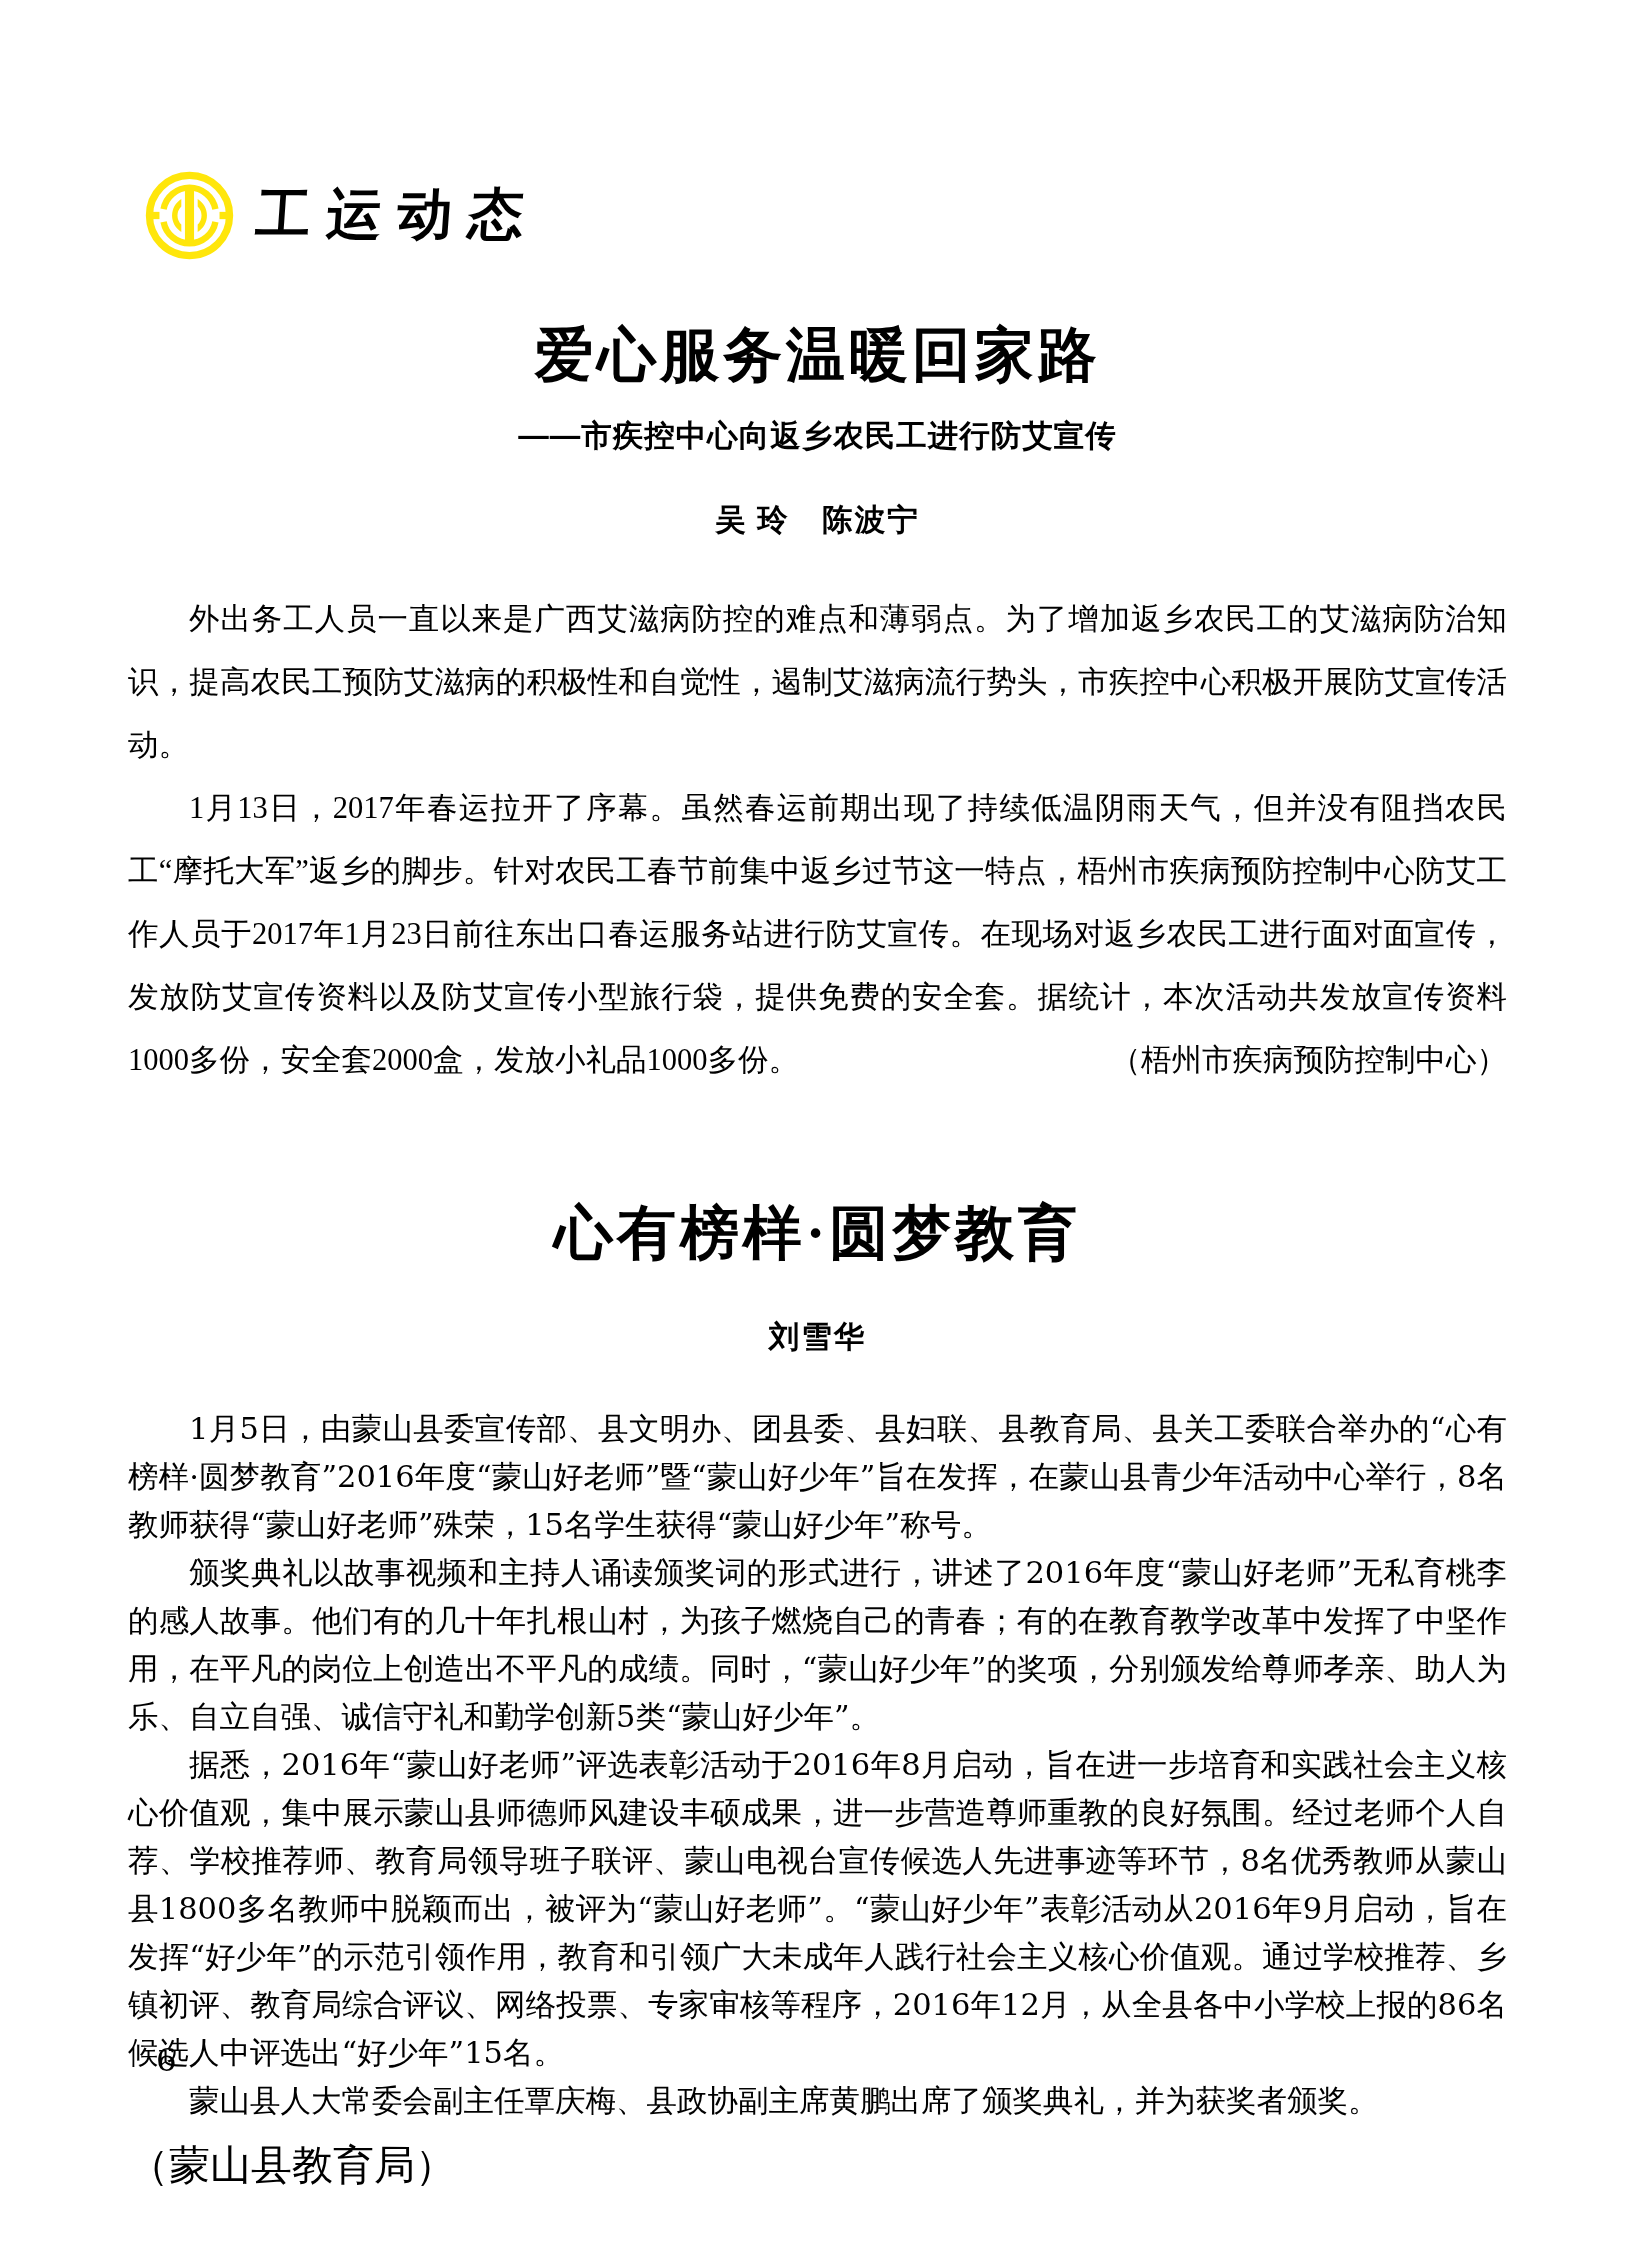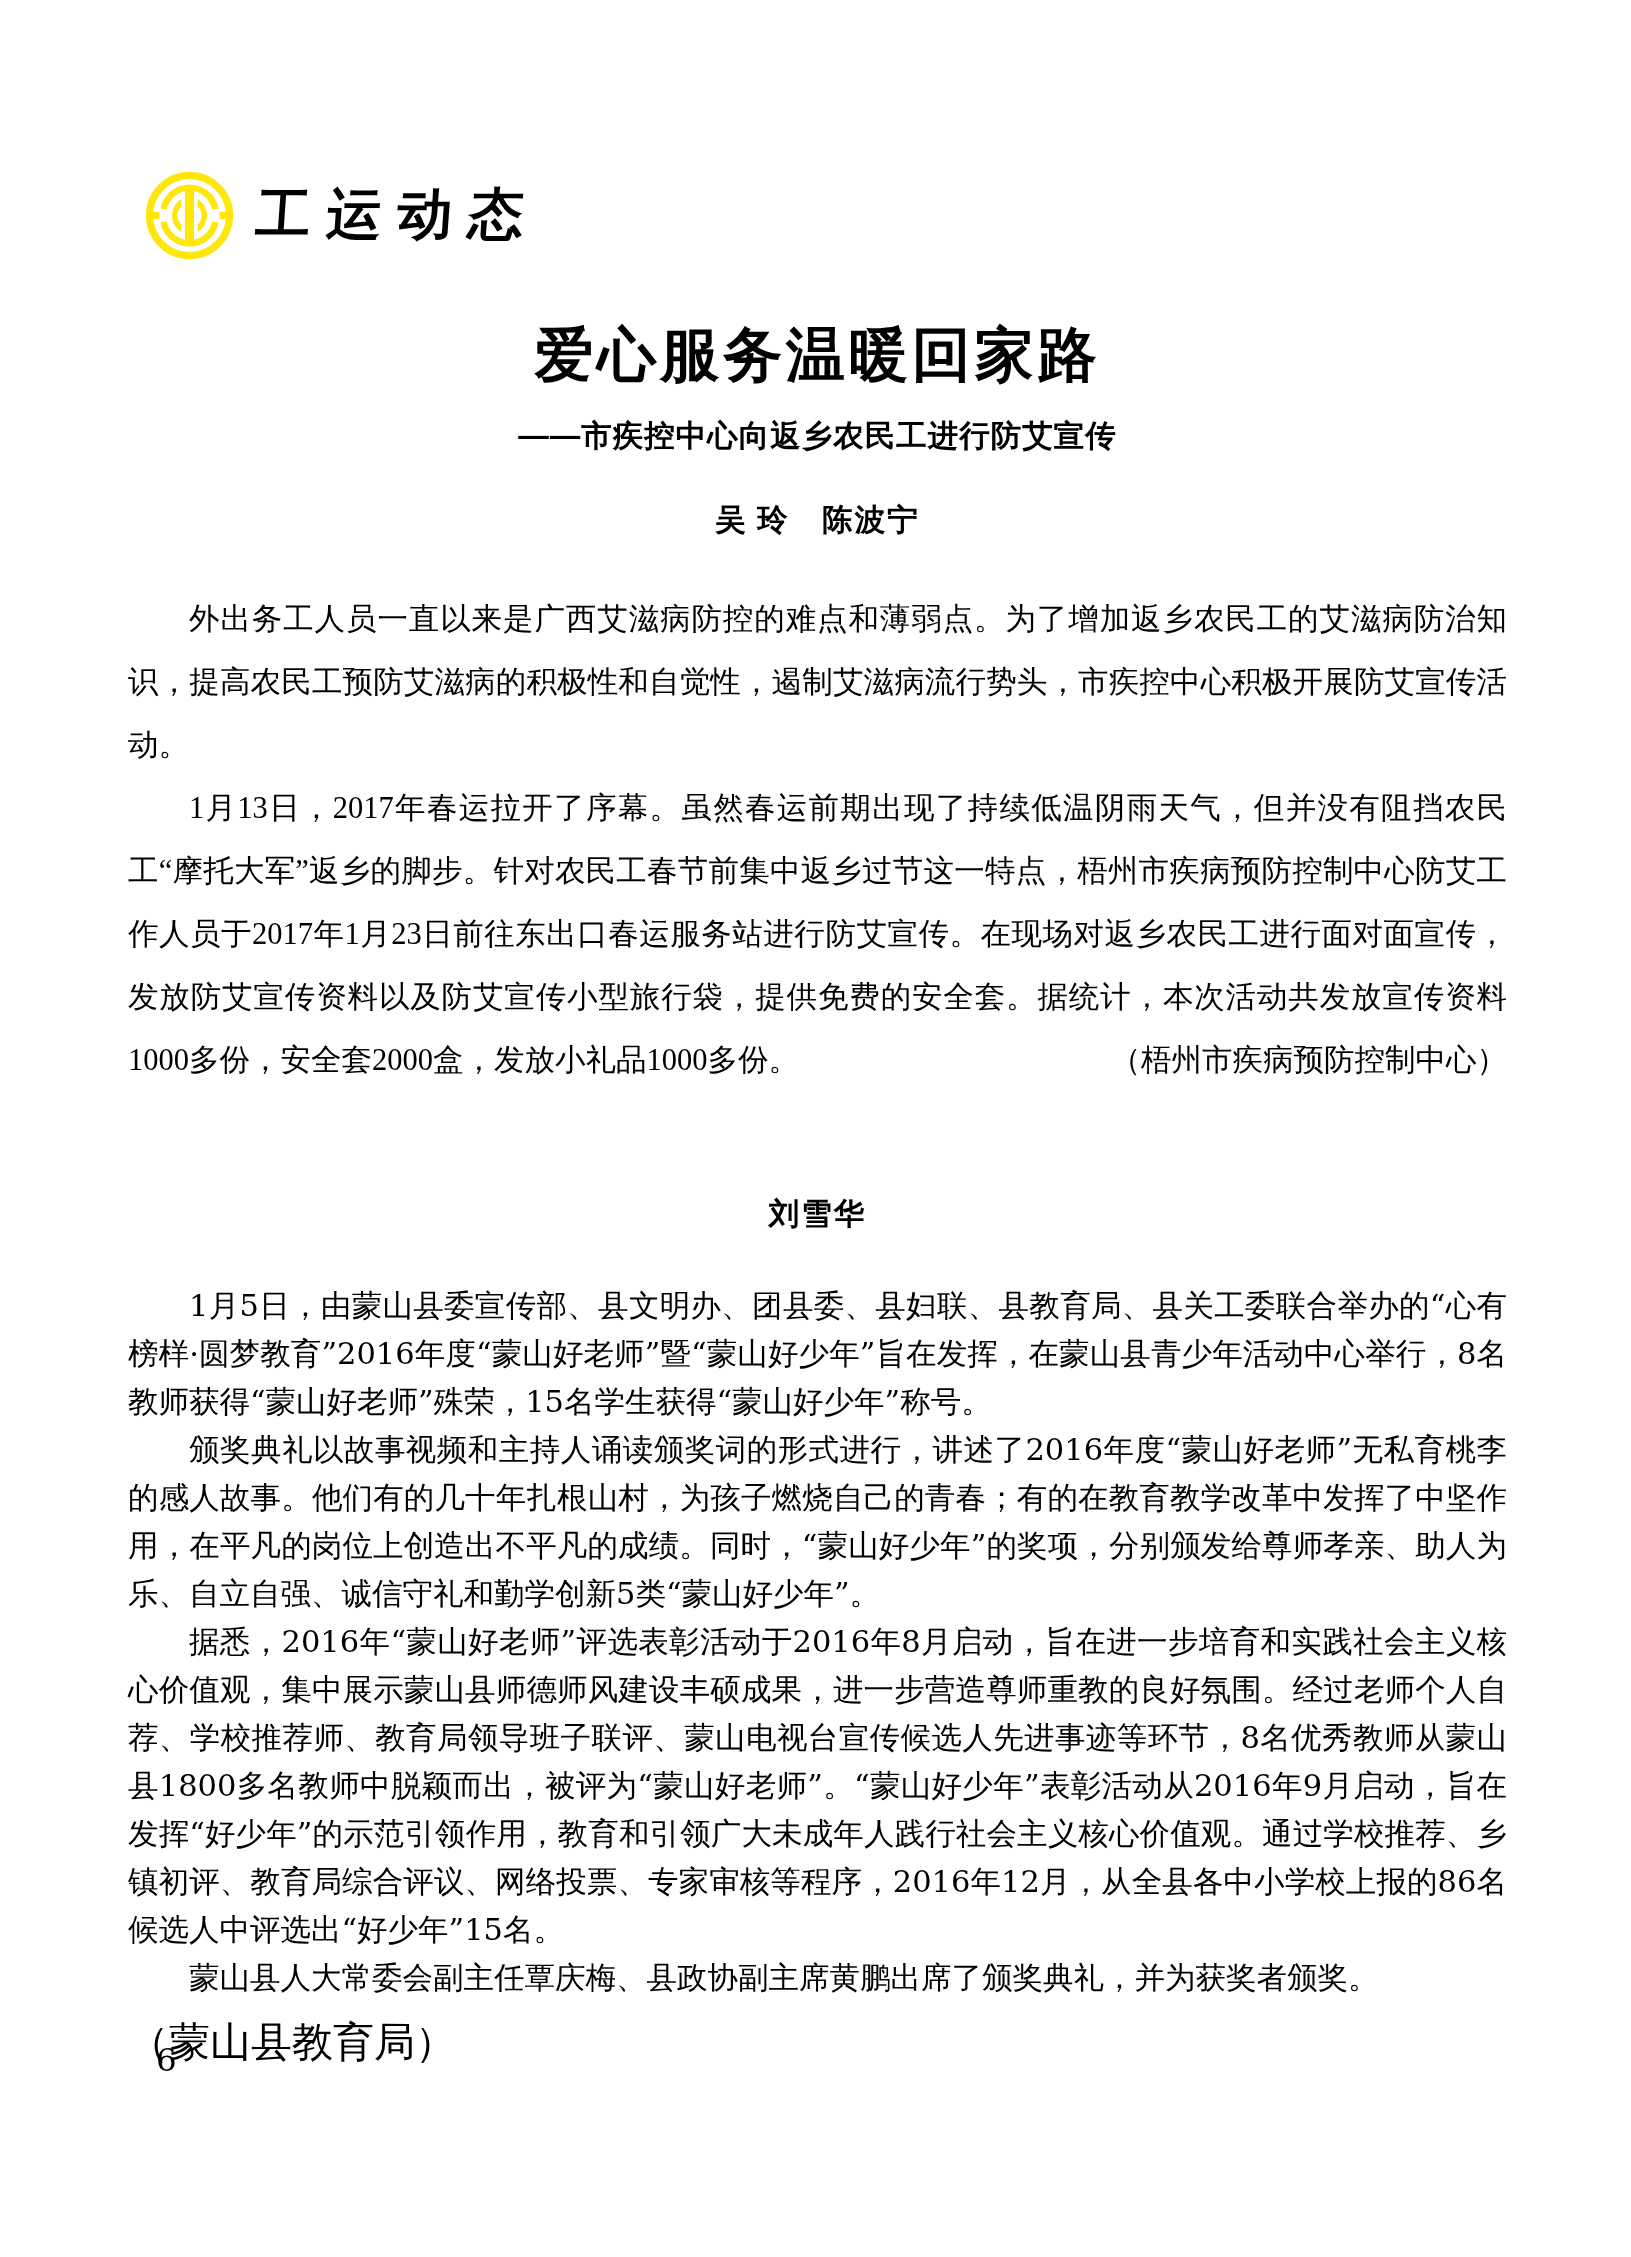--- a/index.html
+++ b/index.html
@@ -120,20 +120,21 @@
     <h1 class="article-title">爱心服务温暖回家路</h1>
     <div class="article-subtitle">——市疾控中心向返乡农民工进行防艾宣传</div>
     <div class="article-authors">吴 玲　陈波宁</div>
     <div class="article-body">
       <p>外出务工人员一直以来是广西艾滋病防控的难点和薄弱点。为了增加返乡农民工的艾滋病防治知识，提高农民工预防艾滋病的积极性和自觉性，遏制艾滋病流行势头，市疾控中心积极开展防艾宣传活动。</p>
       <p><span>1月13日，2017年春运拉开了序幕。虽然春运前期出现了持续低温阴雨天气，但并没有阻挡农民工“摩托大军”返乡的脚步。针对农民工春节前集中返乡过节这一特点，梧州市疾病预防控制中心防艾工作人员于2017年1月23日前往东出口春运服务站进行防艾宣传。在现场对返乡农民工进行面对面宣传，发放防艾宣传资料以及防艾宣传小型旅行袋，提供免费的安全套。据统计，本次活动共发放宣传资料1000多份，安全套2000盒，发放小礼品1000多份。</span><span class="inline-attribution">（梧州市疾病预防控制中心）</span></p>
     </div>
   </div>
 
   <div class="article art2">
+    <h1 class="article-title">心有榜样·圆梦教育</h1>
     <div class="article-authors">刘雪华</div>
     <div class="article-body">
       <p>1月5日，由蒙山县委宣传部、县文明办、团县委、县妇联、县教育局、县关工委联合举办的“心有榜样·圆梦教育”2016年度“蒙山好老师”暨“蒙山好少年”旨在发挥，在蒙山县青少年活动中心举行，8名教师获得“蒙山好老师”殊荣，15名学生获得“蒙山好少年”称号。</p>
       <p>颁奖典礼以故事视频和主持人诵读颁奖词的形式进行，讲述了2016年度“蒙山好老师”无私育桃李的感人故事。他们有的几十年扎根山村，为孩子燃烧自己的青春；有的在教育教学改革中发挥了中坚作用，在平凡的岗位上创造出不平凡的成绩。同时，“蒙山好少年”的奖项，分别颁发给尊师孝亲、助人为乐、自立自强、诚信守礼和勤学创新5类“蒙山好少年”。</p>
       <p>据悉，2016年“蒙山好老师”评选表彰活动于2016年8月启动，旨在进一步培育和实践社会主义核心价值观，集中展示蒙山县师德师风建设丰硕成果，进一步营造尊师重教的良好氛围。经过老师个人自荐、学校推荐师、教育局领导班子联评、蒙山电视台宣传候选人先进事迹等环节，8名优秀教师从蒙山县1800多名教师中脱颖而出，被评为“蒙山好老师”。“蒙山好少年”表彰活动从2016年9月启动，旨在发挥“好少年”的示范引领作用，教育和引领广大未成年人践行社会主义核心价值观。通过学校推荐、乡镇初评、教育局综合评议、网络投票、专家审核等程序，2016年12月，从全县各中小学校上报的86名候选人中评选出“好少年”15名。</p>
       <p>蒙山县人大常委会副主任覃庆梅、县政协副主席黄鹏出席了颁奖典礼，并为获奖者颁奖。</p>
     </div>
     <div class="attribution-line">（蒙山县教育局）</div>
   </div>
 

